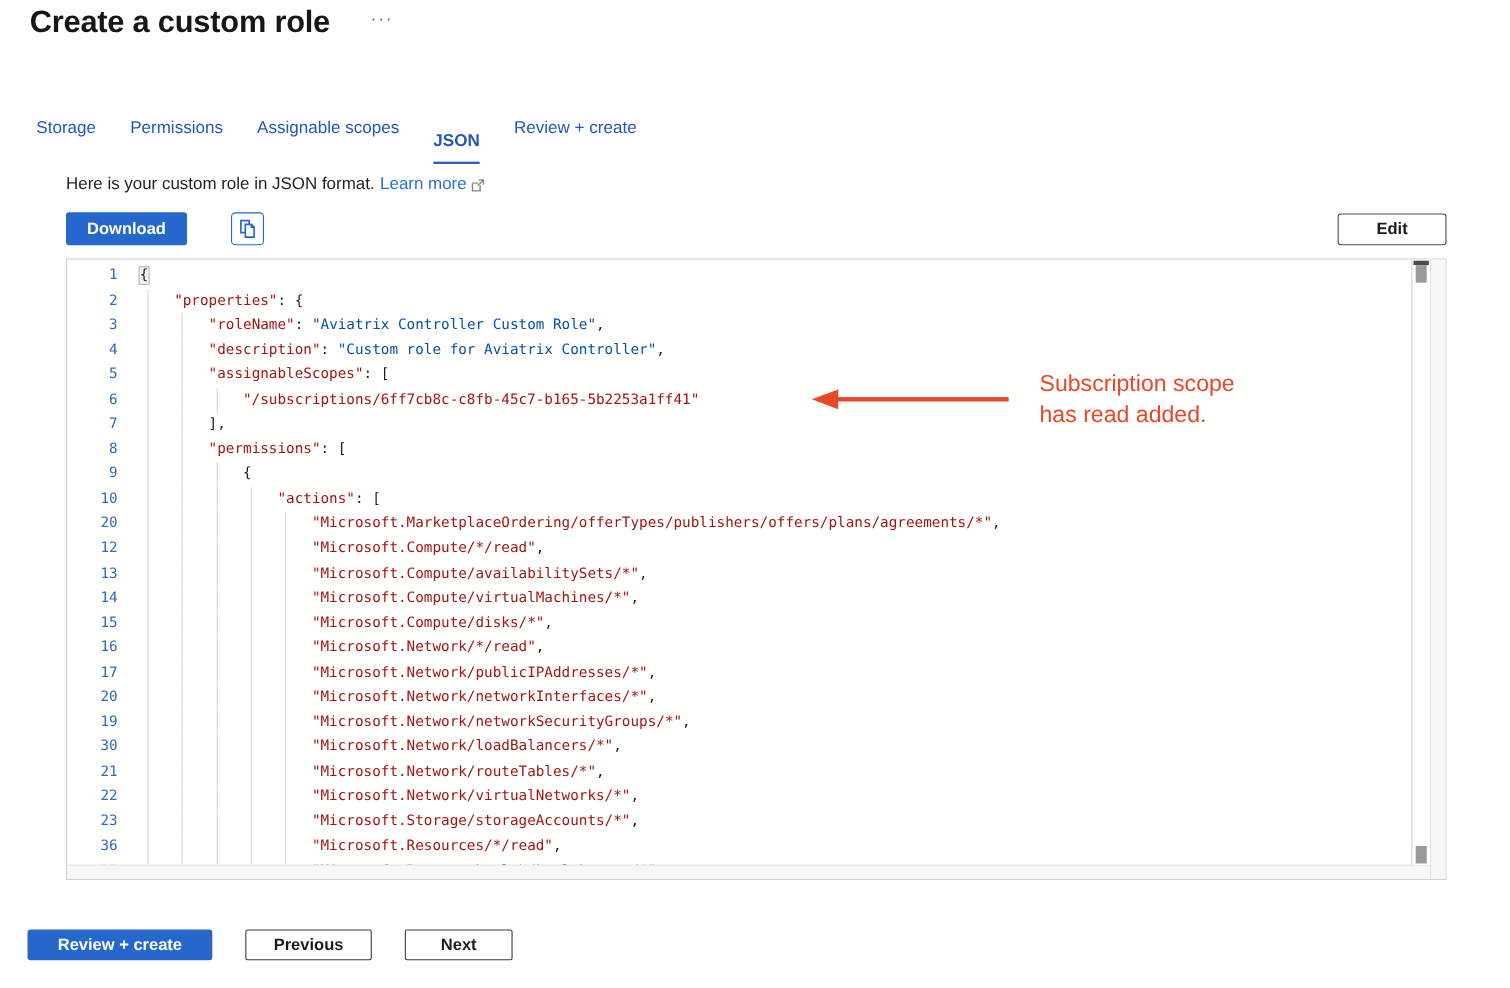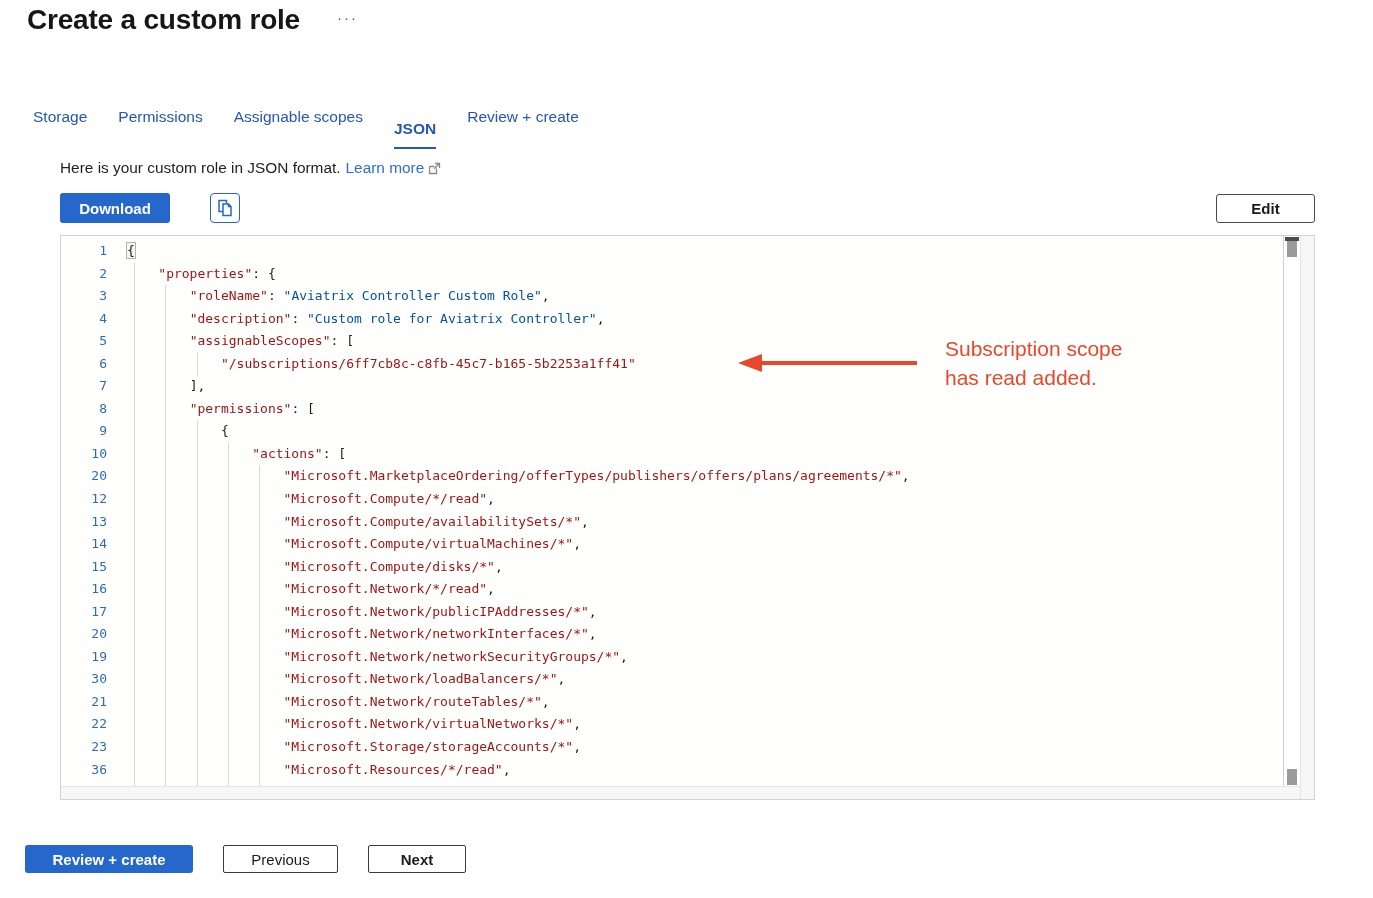--- a/index.html
+++ b/index.html
@@ -212,14 +212,14 @@
 <svg class="abs anno-arrow" width="185" height="26" viewBox="0 0 185 26">
   <rect x="22" y="11" width="160" height="4" fill="#E8472B"></rect>
   <polygon points="3,13 27,4 27,22" fill="#E8472B"></polygon>
 </svg>
 <div class="abs anno-text">
   <div>Subscription scope</div>
   <div>has read added.</div>
 </div>
 
 <button class="abs btn btn-primary review-btn" style="font-weight:700;">Review + create</button>
-<button class="abs btn footer-outline prev-btn" style="font-weight:400;">Previous</button>
+<button class="abs btn footer-outline prev-btn" style="font-weight:700;">Previous</button>
 <button class="abs btn footer-outline next-btn" style="font-weight:600;">Next</button>
 
 </body></html>

